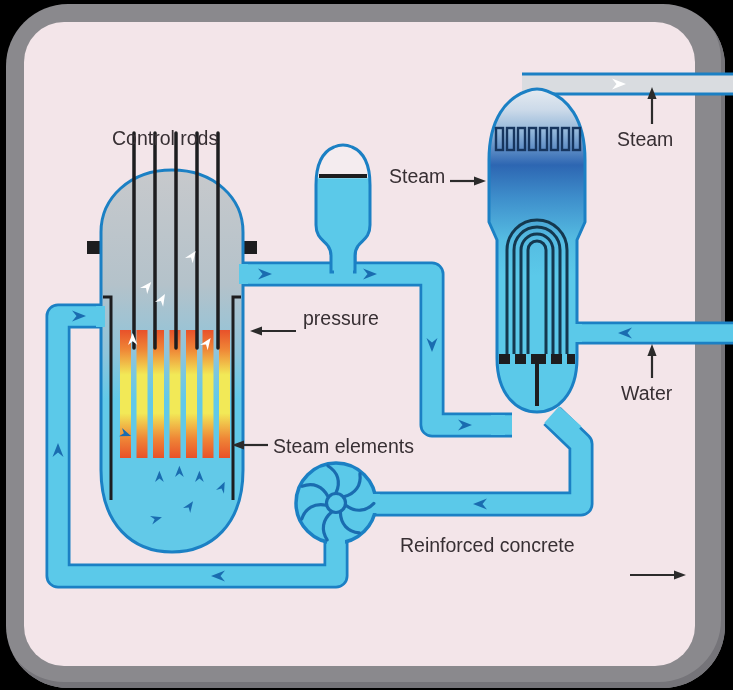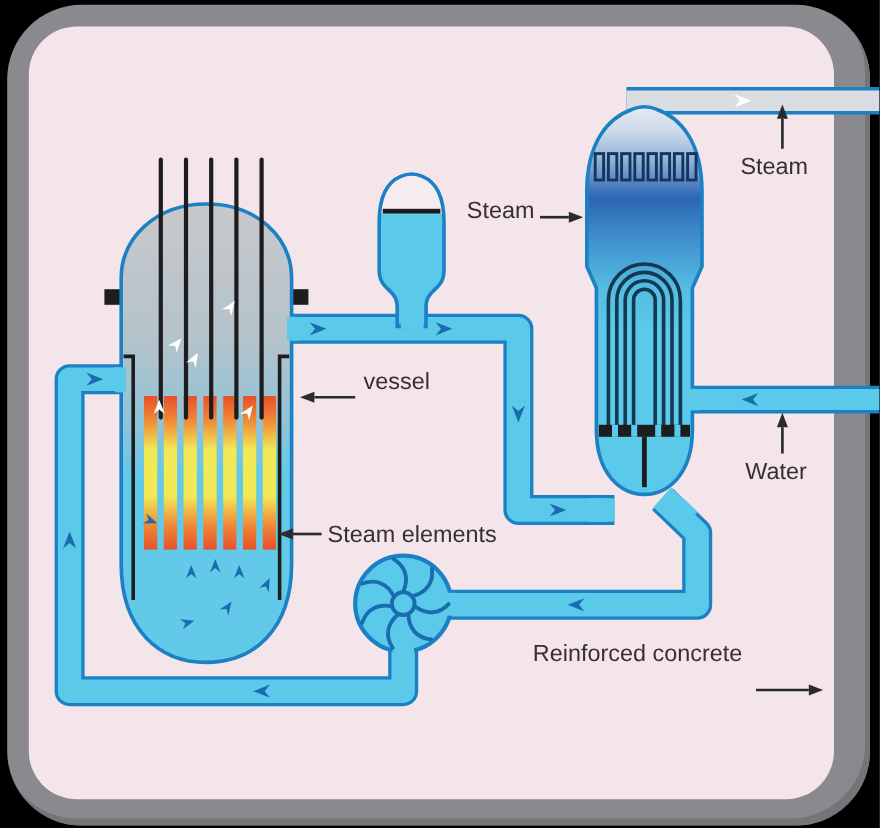--- a/index.html
+++ b/index.html
@@ -212,32 +212,35 @@
       <line x1="296" y1="331" x2="262" y2="331"></line>
       <path d="M250 331 L262 326.4 L262 335.6 Z" stroke="none"></path>
       <line x1="268" y1="445" x2="244" y2="445"></line>
       <path d="M232 445 L244 440.4 L244 449.6 Z" stroke="none"></path>
       <line x1="630" y1="575" x2="674" y2="575"></line>
       <path d="M686 575 L674 570.4 L674 579.6 Z" stroke="none"></path>
     </g>
   </svg>
 
   <div class="labels">
+    <div class="lbl" style="left:112px;top:125px;">
+      <span>Control rods</span>
+    </div>
     <div class="lbl" style="left:389px;top:163px;">
       <span>Steam</span>
     </div>
     <div class="lbl" style="left:617px;top:126px;">
       <span>Steam</span>
     </div>
     <div class="lbl" style="left:303px;top:303px;line-height:30px;">
-      <span>vessel</span>
+      <span>pressure</span>
     </div>
     <div class="lbl" style="left:273px;top:433px;">
       <span>Steam elements</span>
     </div>
     <div class="lbl" style="left:621px;top:380px;">
       <span>Water</span>
     </div>
-    <div class="lbl" style="left:400px;top:532px;margin-left:44px;">
+    <div class="lbl" style="left:400px;top:532px;">
       <span>Reinforced concrete</span>
     </div>
   </div>
 </div>
 
 </body></html>

